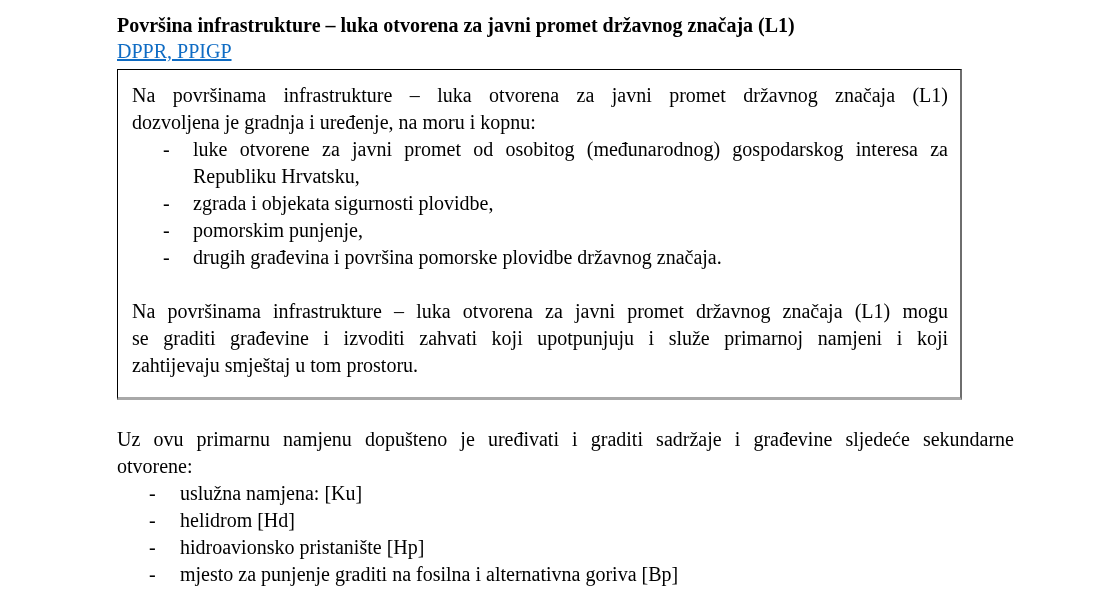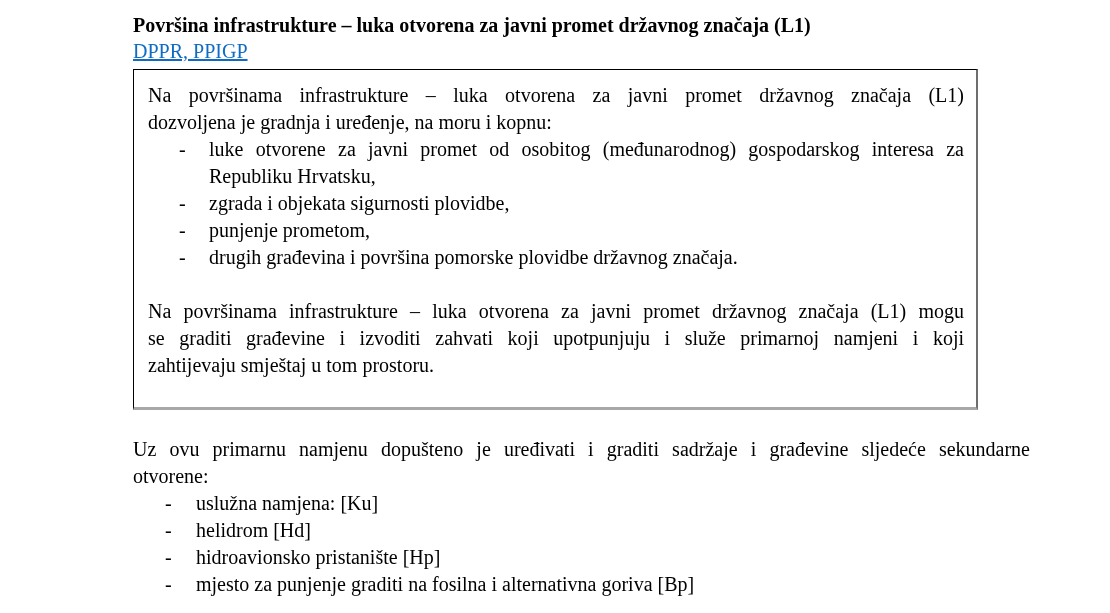--- a/index.html
+++ b/index.html
@@ -13,36 +13,36 @@
   *{box-sizing:border-box;}
   html,body{margin:0;padding:0;}
   body{
     width:1110px;height:613px;overflow:hidden;
     background:var(--background);
     color:var(--text);
     font-family:"Liberation Serif","DejaVu Serif",serif;
     font-size:20px;
   }
   .content{
-    position:absolute;left:133px;top:12px;width:897px;
+    position:absolute;left:117px;top:12px;width:897px;
   }
   .doc-title{
     font-size:20px;font-weight:bold;line-height:26px;white-space:nowrap;
   }
   .doc-link{
     font-size:20px;line-height:26px;color:var(--link-blue);
     cursor:pointer;white-space:nowrap;text-decoration:underline;
   }
   .reg-box{
     margin-top:5px;width:845px;
     border-top:1px solid var(--box-border-dark);
     border-left:1px solid var(--box-border-dark);
     border-right:2px solid var(--box-border-shadow-right);
     border-bottom:3px solid var(--box-border-shadow-bottom);
-    padding:12px 12px 28px 14px;
+    padding:12px 12px 18px 14px;
   }
   .ln,.jl{
     line-height:27px;white-space:nowrap;
   }
   .jl{
     text-align:justify;
     text-align-last:justify;
   }
   .li{
     display:flex;align-items:flex-start;
@@ -80,21 +80,21 @@
       </div>
       <div class="li">
         <span class="marker">-</span>
         <div class="li-text">
           <div class="ln">zgrada i objekata sigurnosti plovidbe,</div>
         </div>
       </div>
       <div class="li">
         <span class="marker">-</span>
         <div class="li-text">
-          <div class="ln">punjenje prometom,</div>
+          <div class="ln">pomorskim punjenje,</div>
         </div>
       </div>
       <div class="li">
         <span class="marker">-</span>
         <div class="li-text">
           <div class="ln">drugih građevina i površina pomorske plovidbe državnog značaja.</div>
         </div>
       </div>
     </div>
 

